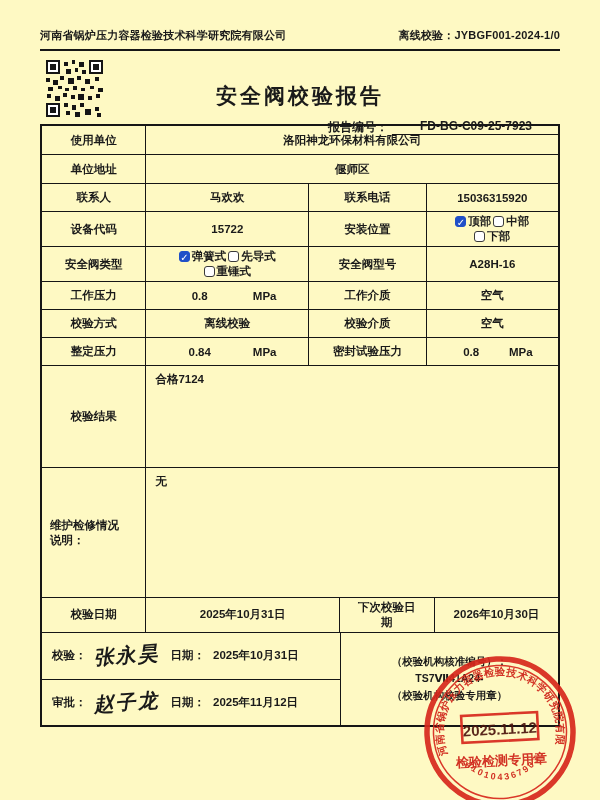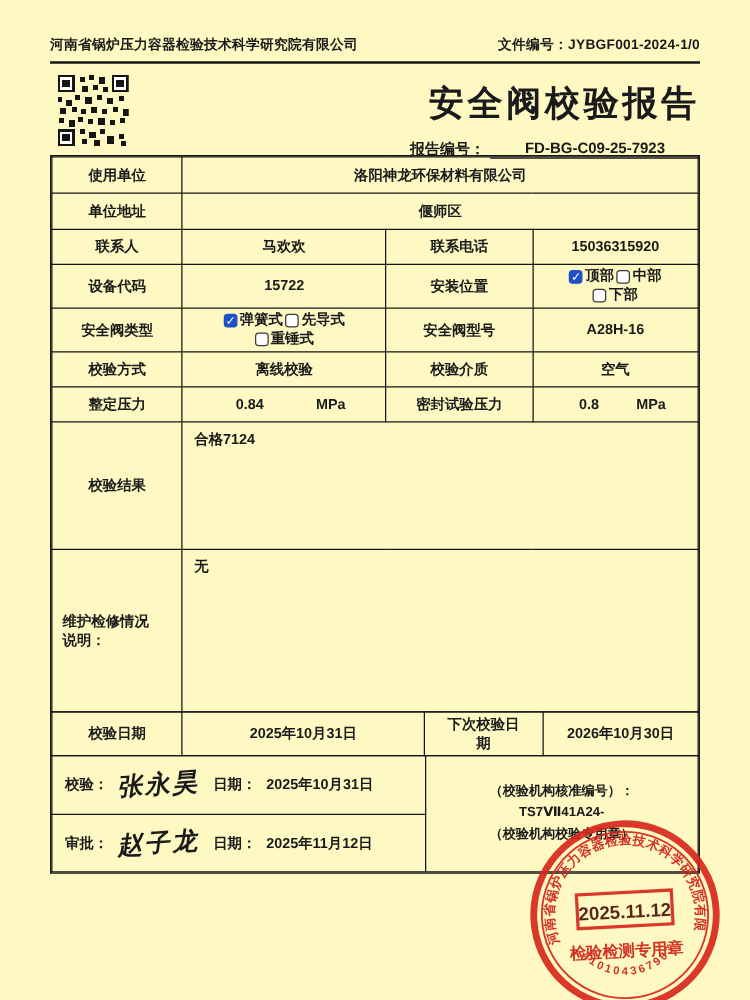--- a/index.html
+++ b/index.html
@@ -11,21 +11,21 @@
   .content { padding:28px 40px 0 40px; }
 
   
   .top-header { display:flex; justify-content:space-between; align-items:flex-end;
     font-size:11px; font-weight:bold; letter-spacing:0.2px; }
   .header-rule { height:2px; background:#161616; margin-top:6px; }
 
   
   .title-block { position:relative; height:66px; }
   .qr { position:absolute; left:6px; top:9px; width:57px; height:57px; }
-  .doc-title { text-align:right; font-size:28px; font-weight:bold; letter-spacing:3px; padding-top:13px; }
+  .doc-title { text-align:center; font-size:21px; font-weight:bold; letter-spacing:3px; padding-top:31px; }
   .report-no { display:flex; justify-content:flex-end; align-items:flex-start;
     font-size:12px; font-weight:bold; margin-top:9px; }
   .report-no .lbl { margin-right:4px; }
   .report-no .val { display:inline-block; width:168px; text-align:center;
     border-bottom:1.6px solid #161616; padding-bottom:1px; font-weight:bold; }
 
   
   .report-table { margin-top:7px; border:1.6px solid #161616; }
   table { border-collapse:collapse; width:100%; table-layout:fixed; }
   table + table { margin-top:-1.2px; }
@@ -66,21 +66,21 @@
 </style>
 </head>
 <body>
 
 <div class="page">
   <div class="content">
 
     <div class="top-header">
       <span>河南省锅炉压力容器检验技术科学研究院有限公司</span>
       <span>
-        <span>文件编号：</span><span>JYBGF001-2024-1/0</span>
+        <span>离线校验：</span><span>JYBGF001-2024-1/0</span>
       </span>
     </div>
     <div class="header-rule"></div>
 
     <div class="title-block">
       <span class="qr">
         <svg viewBox="0 0 58 58" width="57" height="57" shape-rendering="crispEdges">
           <g fill="#151515">
             <rect x="0" y="0" width="14" height="14"></rect>
               <rect x="44" y="0" width="14" height="14"></rect>
@@ -195,20 +195,31 @@
               <span class="cb-item">
                     <span class="cb"></span>
                     <span>重锤式</span>
                   </span>
             </span>
           </td>
           <td class="lab">安全阀型号</td>
           <td class="val">A28H-16</td>
         </tr>
         <tr style="height:28px">
+          <td class="lab">工作压力</td>
+          <td class="val">
+                <span class="vu">
+                  <span class="v">0.8</span>
+                  <span class="u">MPa</span>
+                </span>
+              </td>
+          <td class="lab">工作介质</td>
+          <td class="val">空气</td>
+        </tr>
+        <tr style="height:28px">
           <td class="lab">校验方式</td>
           <td class="val">离线校验</td>
           <td class="lab">校验介质</td>
           <td class="val">空气</td>
         </tr>
         <tr style="height:28px">
           <td class="lab">整定压力</td>
           <td class="val">
                 <span class="vu">
                   <span class="v">0.84</span>

